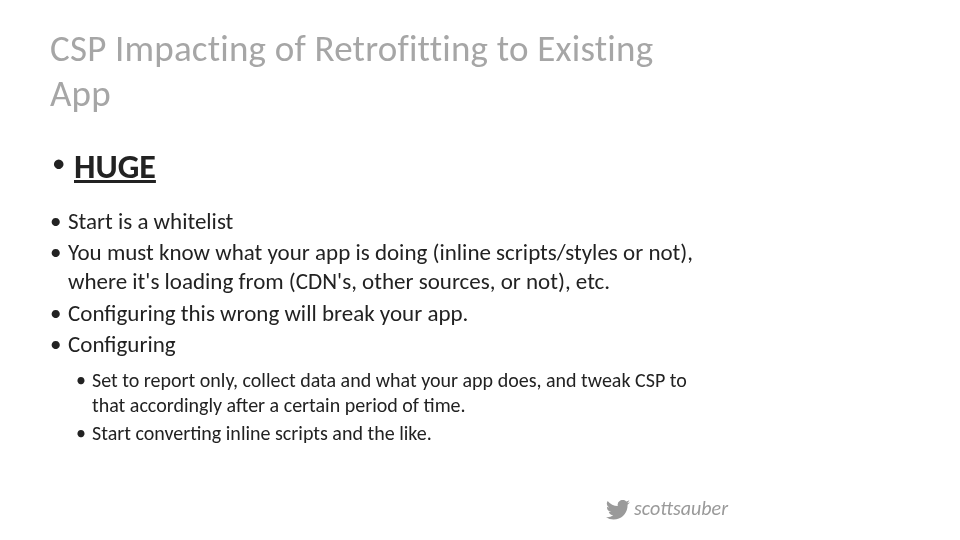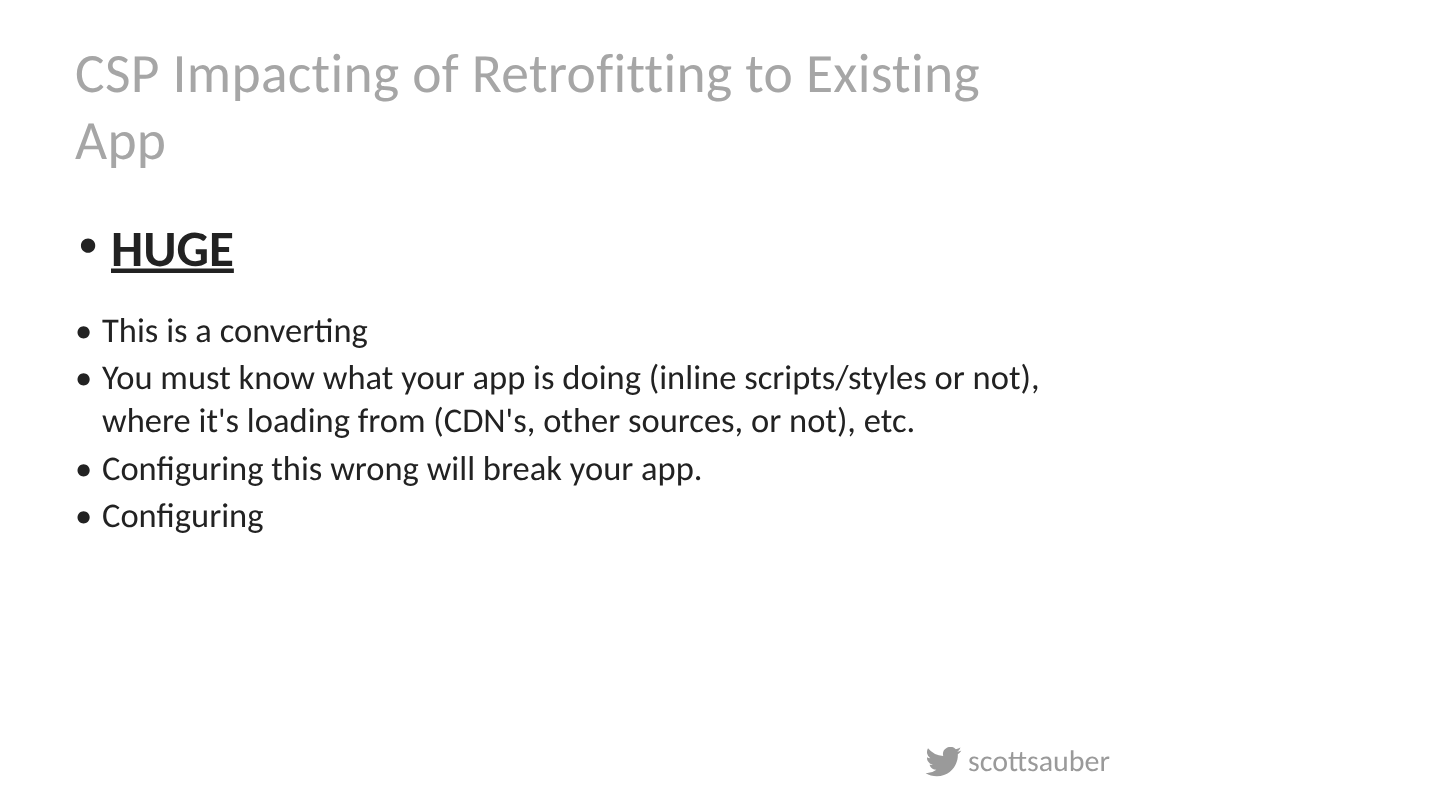--- a/index.html
+++ b/index.html
@@ -82,25 +82,26 @@
     margin-bottom: 2px;
   }
   ul.lvl3 > li::before {
     content: "•";
     position: absolute;
     left: 0;
     top: 0;
   }
   .footer {
     position: absolute;
-    right: 24px;
+    right: 36px;
     bottom: 20px;
     display: flex;
-    align-items: center;
+    align-items: flex-end;
     gap: 4px;
+    font-style: italic;
   }
   .footer-handle {
     font-size: 20px;
     color: #9a9a9a;
     font-weight: 400;
   }
   .twitter-icon {
     width: 24px;
     height: 20px;
     fill: #9a9a9a;
@@ -113,28 +114,32 @@
 
   <h1 class="title">CSP Impacting of Retrofitting to Existing App</h1>
 
   <ul class="lvl1">
     <li>
       <span class="huge">HUGE</span>
     </li>
   </ul>
 
   <ul class="lvl2">
-    <li>This is a converting</li>
+    <li>Start is a whitelist</li>
     <li>
       <span>You </span><span class="u">must know what your app is doing</span><span> (inline scripts/styles or not), where it's loading from (CDN's, other sources, or not), etc.</span>
     </li>
     <li>Configuring this wrong will break your app.</li>
     <li>Configuring</li>
   </ul>
 
+  <ul class="lvl3">
+    <li>Set to report only, collect data and what your app does, and tweak CSP to that accordingly after a certain period of time.</li>
+    <li>Start converting inline scripts and the like.</li>
+  </ul>
 
   <div class="footer">
     <svg class="twitter-icon" viewBox="0 0 24 20">
       <path d="M24 2.37a9.85 9.85 0 0 1-2.83.78A4.94 4.94 0 0 0 23.34.36a9.86 9.86 0 0 1-3.13 1.2A4.92 4.92 0 0 0 11.8 6.04 13.97 13.97 0 0 1 1.67.9a4.92 4.92 0 0 0 1.52 6.57 4.9 4.9 0 0 1-2.23-.62v.06a4.93 4.93 0 0 0 3.95 4.83 4.95 4.95 0 0 1-2.22.08 4.93 4.93 0 0 0 4.6 3.42A9.88 9.88 0 0 1 0 17.28 13.93 13.93 0 0 0 7.55 19.5c9.06 0 14.01-7.5 14.01-14.01 0-.21 0-.42-.02-.63A10 10 0 0 0 24 2.37z"></path>
     </svg>
     <span class="footer-handle">scottsauber</span>
   </div>
 
 </div>
 

